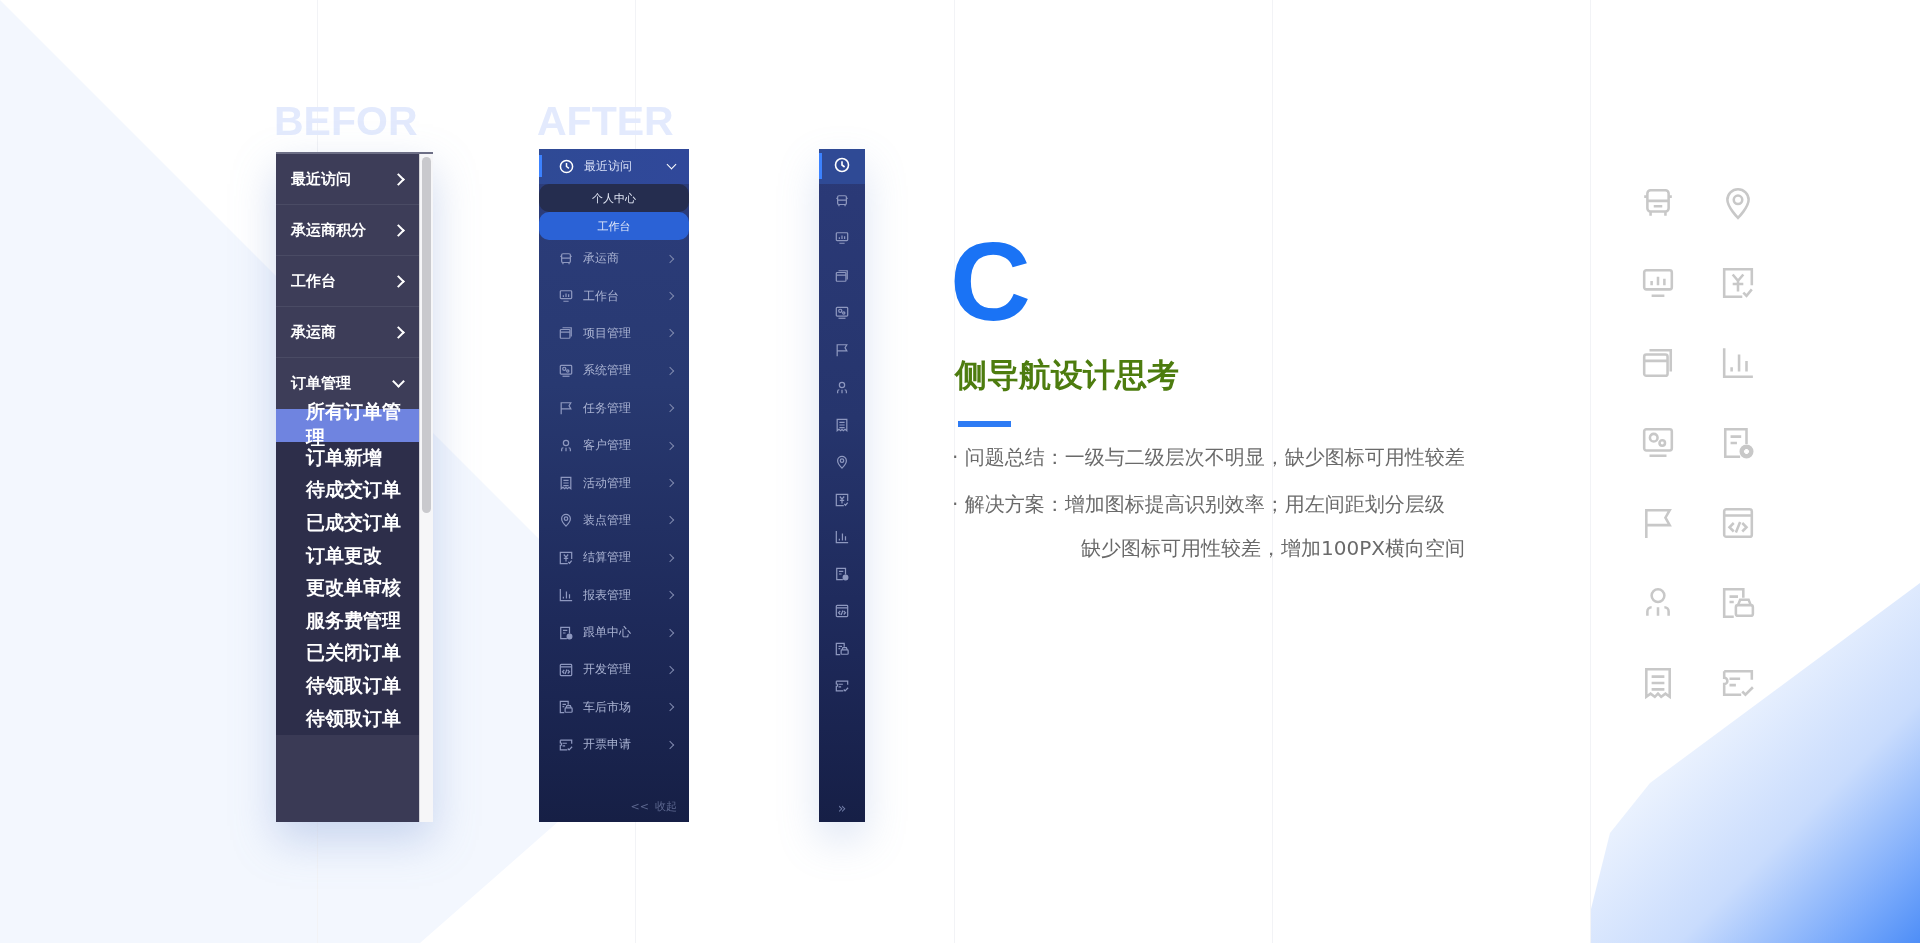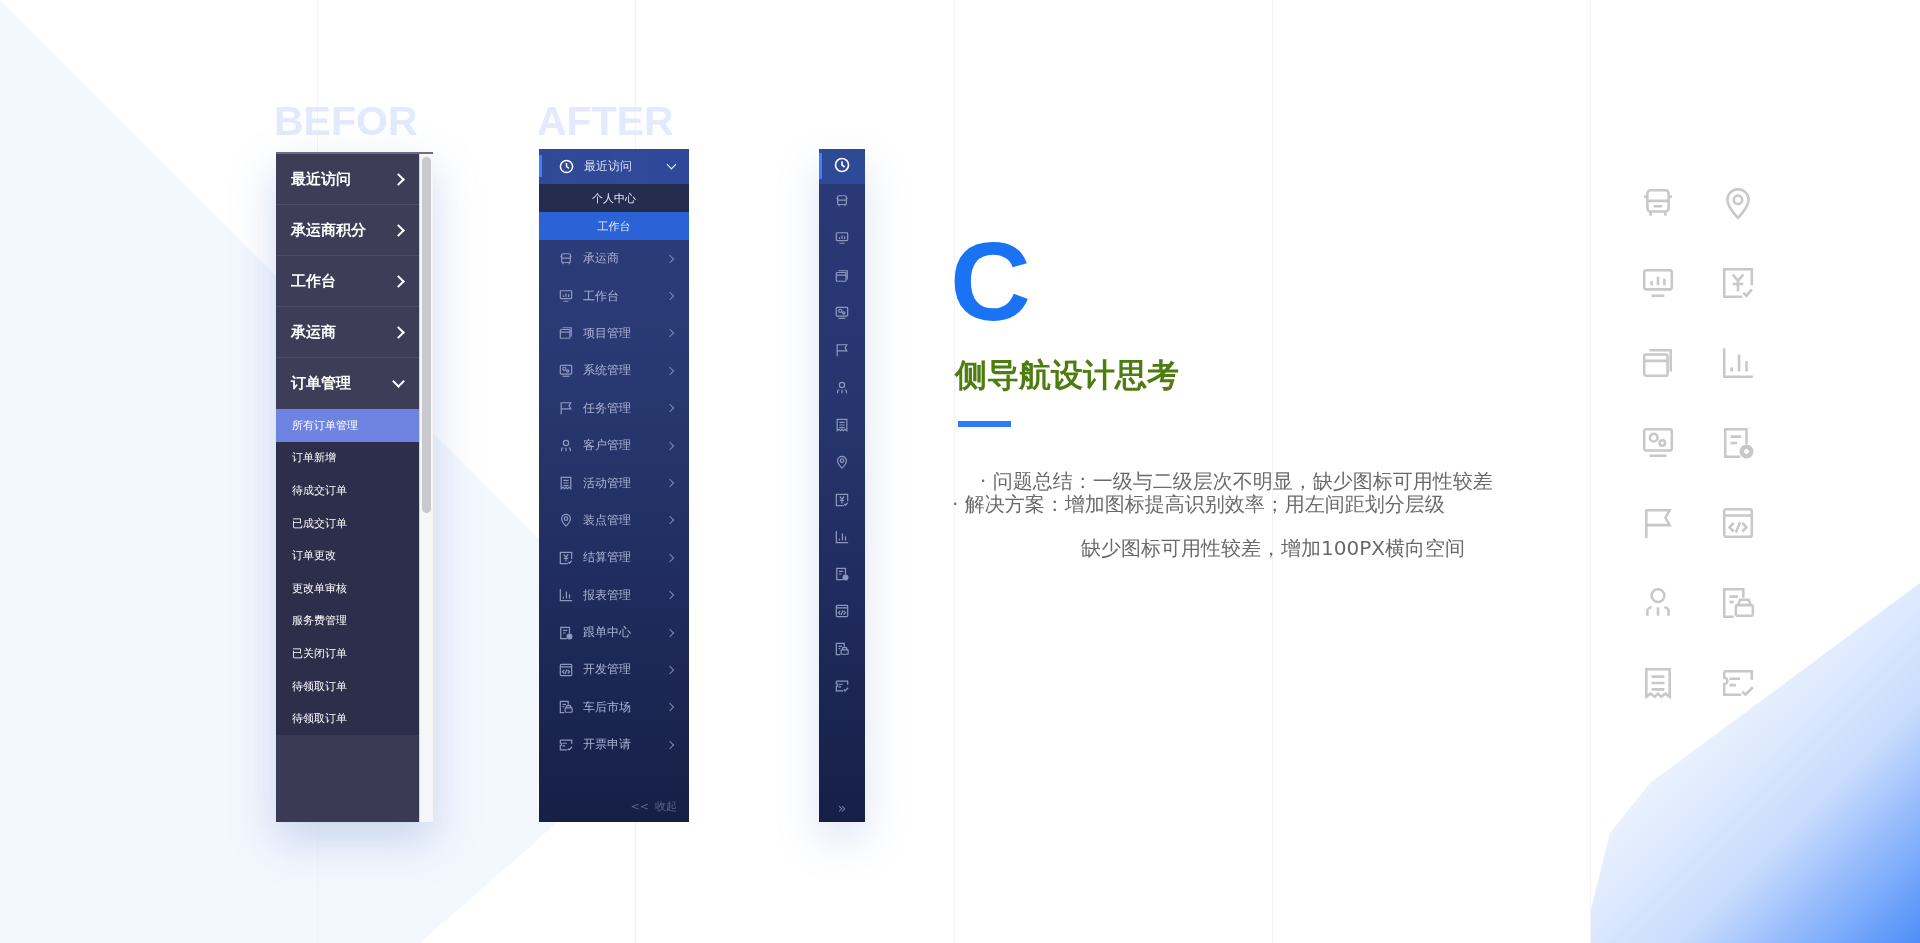--- a/index.html
+++ b/index.html
@@ -40,22 +40,22 @@
     }
     .before-main-item .chev {
       width: 9px; height: 9px; border-right: 2.5px solid #fff; border-top: 2.5px solid #fff;
       transform: rotate(45deg); margin-right: 2px;
     }
     .before-main-item .chev.down { transform: rotate(135deg); margin-top: -5px; }
     .before-sub {
       background: #2d2e4a; width: 143px;
     }
     .before-sub-item {
-      height: 32.6px; display: flex; align-items: center; padding-left: 16px;
-      color: #ffffff; font-size: 11px; font-weight: normal;
+      height: 32.6px; display: flex; align-items: center; padding-left: 30px;
+      color: #ffffff; font-size: 19px; font-weight: bold;
     }
     .before-sub-item.active { background: #6f84e0; }
     .before-scroll {
       position: absolute; right: 0; top: 0; width: 14px; height: 670px; background: #f6f6f8;
       border-left: 1px solid #d4d4d8;
     }
     .before-scroll-thumb {
       position: absolute; right: 2px; top: 3px; width: 9px; height: 356px;
       background: #c9c9cd; border-radius: 5px;
     }
@@ -73,21 +73,21 @@
     }
     .after-head .marker { position: absolute; left: 0; top: 6px; width: 3px; height: 22px; background: #3c82ff; }
     .after-head .ico { margin-left: 18px; width: 18px; height: 18px; display:flex; align-items:center; justify-content:center; }
     .after-head .lbl { margin-left: 9px; flex: 1; }
     .after-head .chev-d {
       width: 7px; height: 7px; border-right: 1.5px solid #fff; border-bottom: 1.5px solid #fff;
       transform: rotate(45deg); margin-right: 14px; margin-top: -4px;
     }
     .after-sub-item {
       height: 28px; display: flex; align-items: center; justify-content: center;
-      color: #e6ebf9; font-size: 11px; background: #252d4f;
+      color: #e6ebf9; font-size: 11px; background: #252d4f; border-radius: 10px;
     }
     .after-sub-item.active { background: #2b62d6; }
     .after-item {
       height: 37.4px; display: flex; align-items: center; color: #aab3d2; font-size: 12px;
     }
     .after-item .ico { margin-left: 18px; width: 17px; height: 17px; display:flex; align-items:center; justify-content:center; }
     .after-item .lbl { margin-left: 9px; flex: 1; }
     .after-item .chev-r {
       width: 6px; height: 6px; border-right: 1.2px solid #7f89ad; border-top: 1.2px solid #7f89ad;
       transform: rotate(45deg); margin-right: 16px;
@@ -121,21 +121,21 @@
     }
     .headline {
       position: absolute; left: 955px; top: 354px; font-size: 32px; font-weight: bold; color: #4d7c0f;
     }
     .headline-bar {
       position: absolute; left: 958px; top: 421px; width: 53px; height: 6px; background: #2d7bf4;
     }
     .bullet {
       position: absolute; left: 952px; font-size: 20px; color: #6a6a6a; white-space: nowrap;
     }
-    .bullet.l1 { top: 468px; margin-left: 28px; }
+    .bullet.l1 { top: 444px; }
     .bullet.l2 { top: 491px; }
     .bullet.l3 { top: 535px; left: 1081px; }
 
     
     .icon-grid {
       position: absolute; left: 1640px; top: 185px; width: 115px;
       display: grid; grid-template-columns: 80px 35px; row-gap: 45px;
     }
     .icon-grid .cell { width: 35px; height: 35px; display: flex; align-items:center; justify-content:center; }
   </style>

